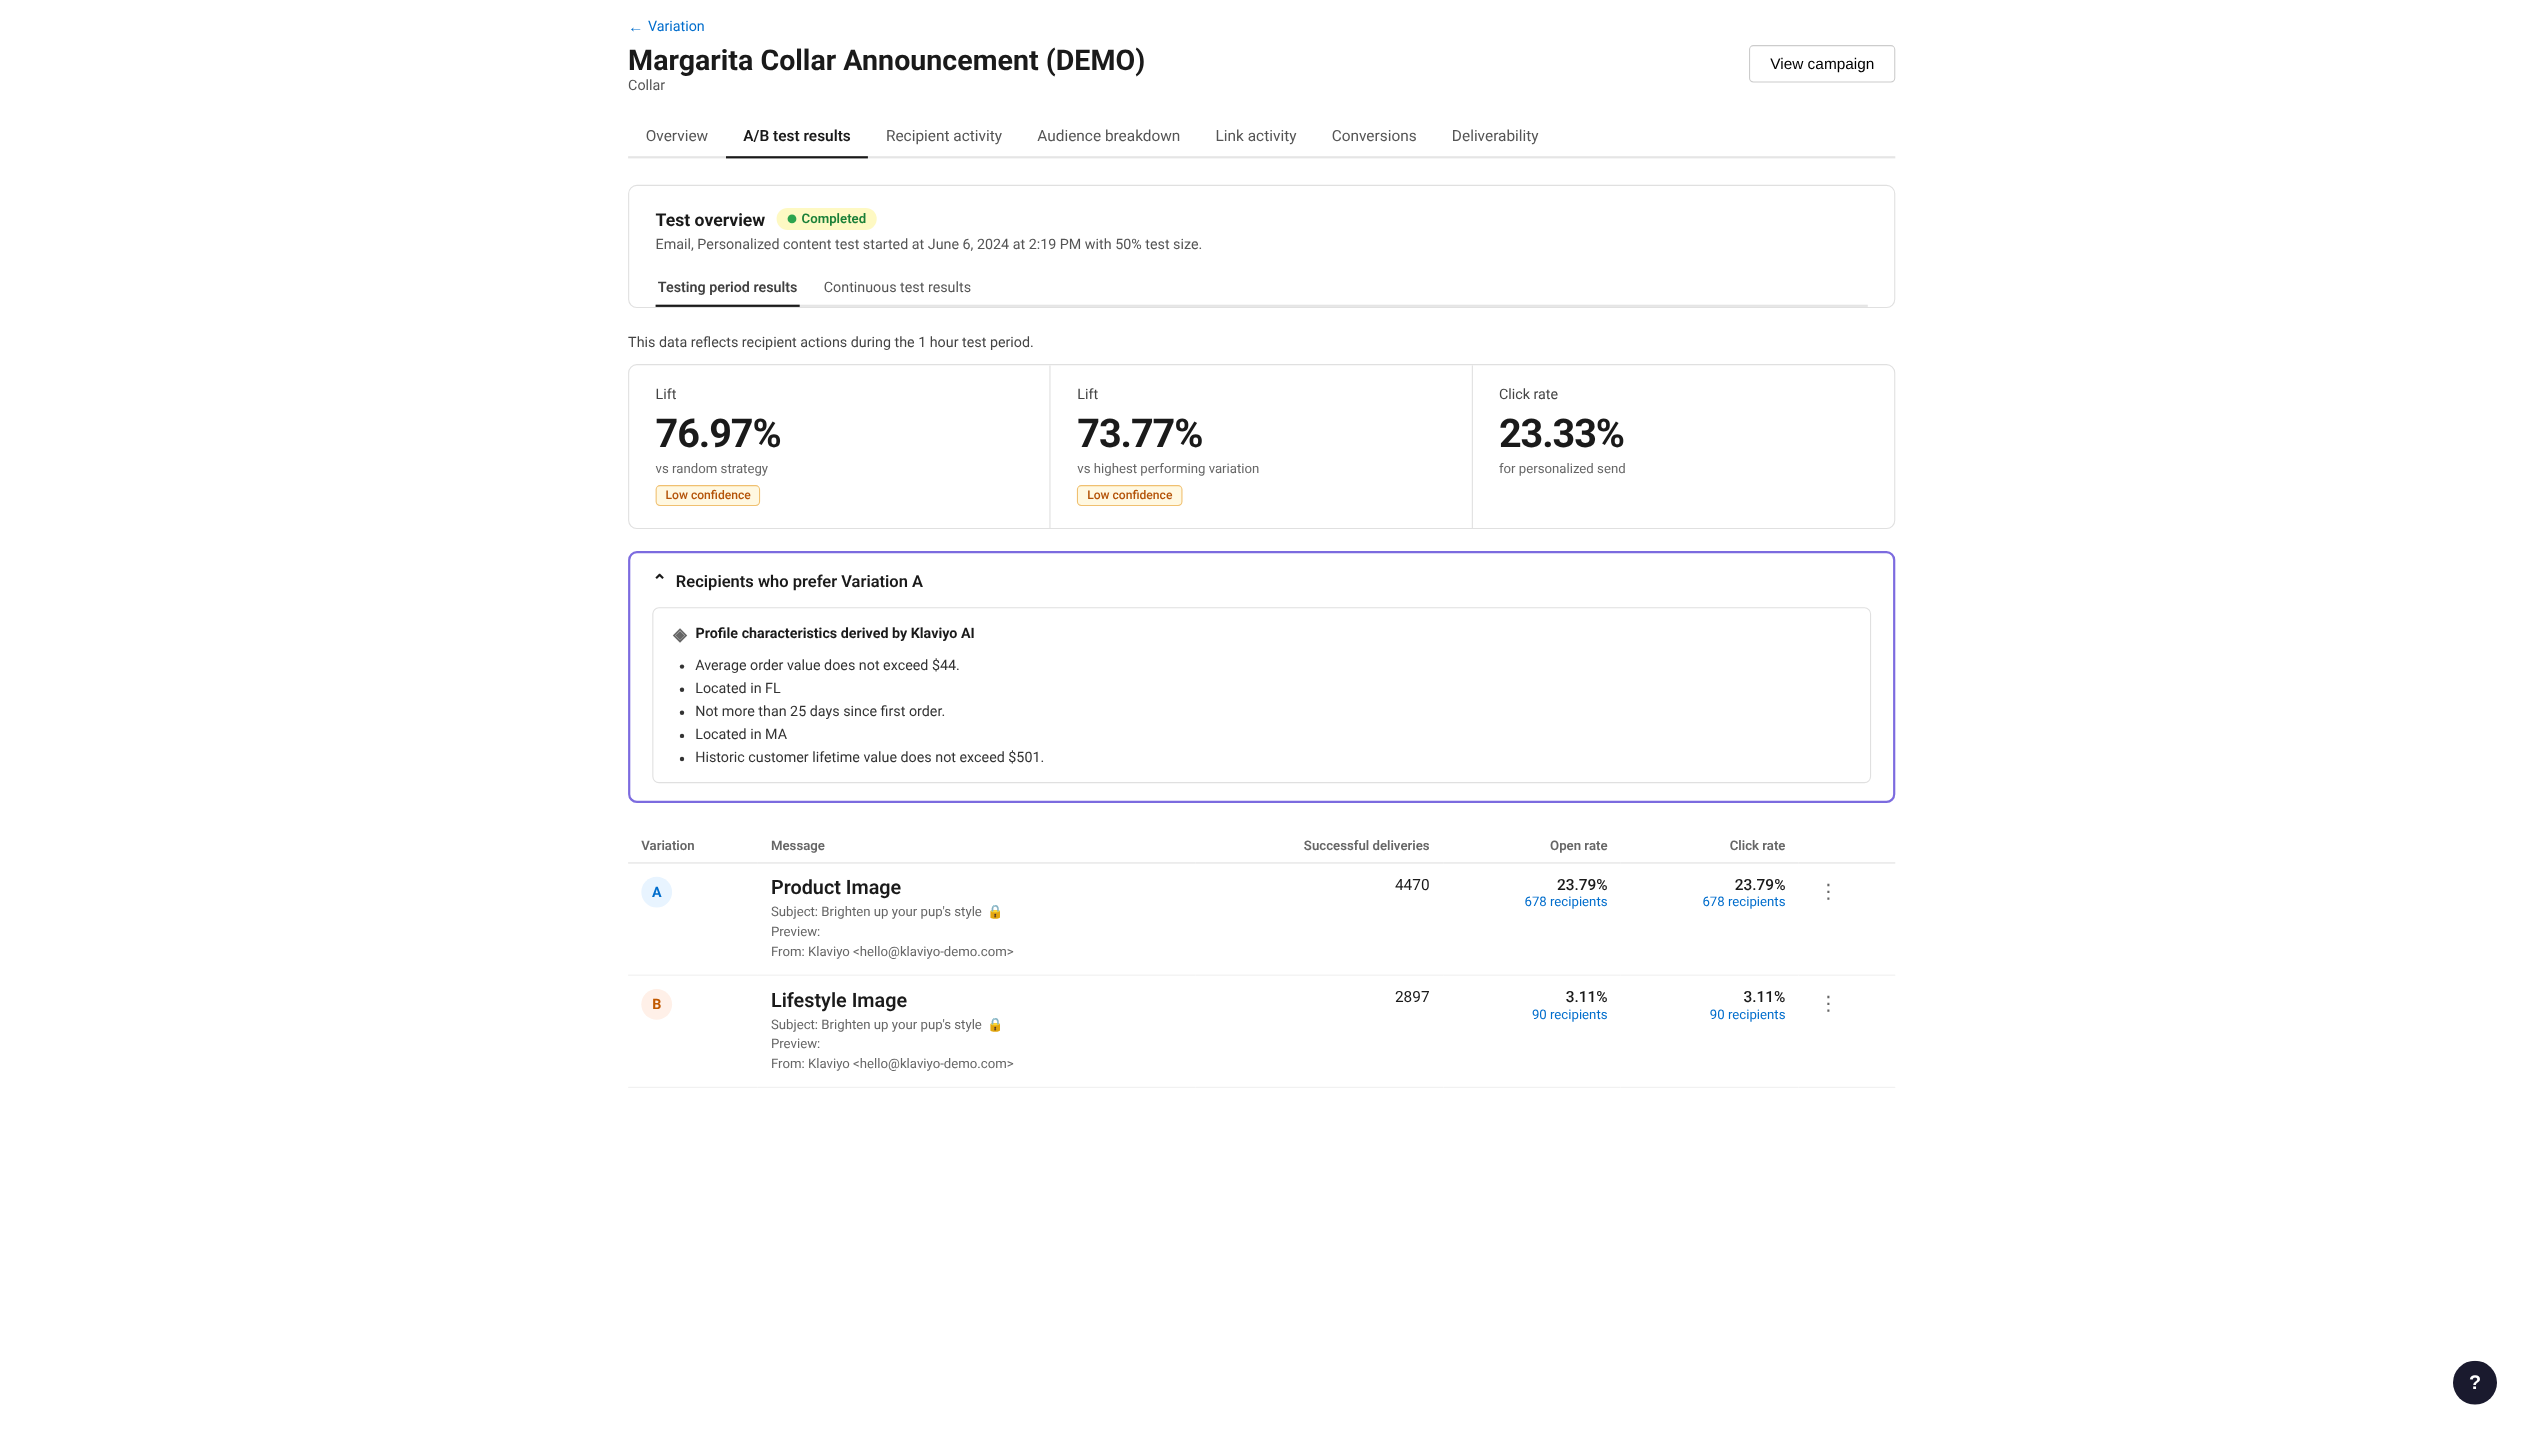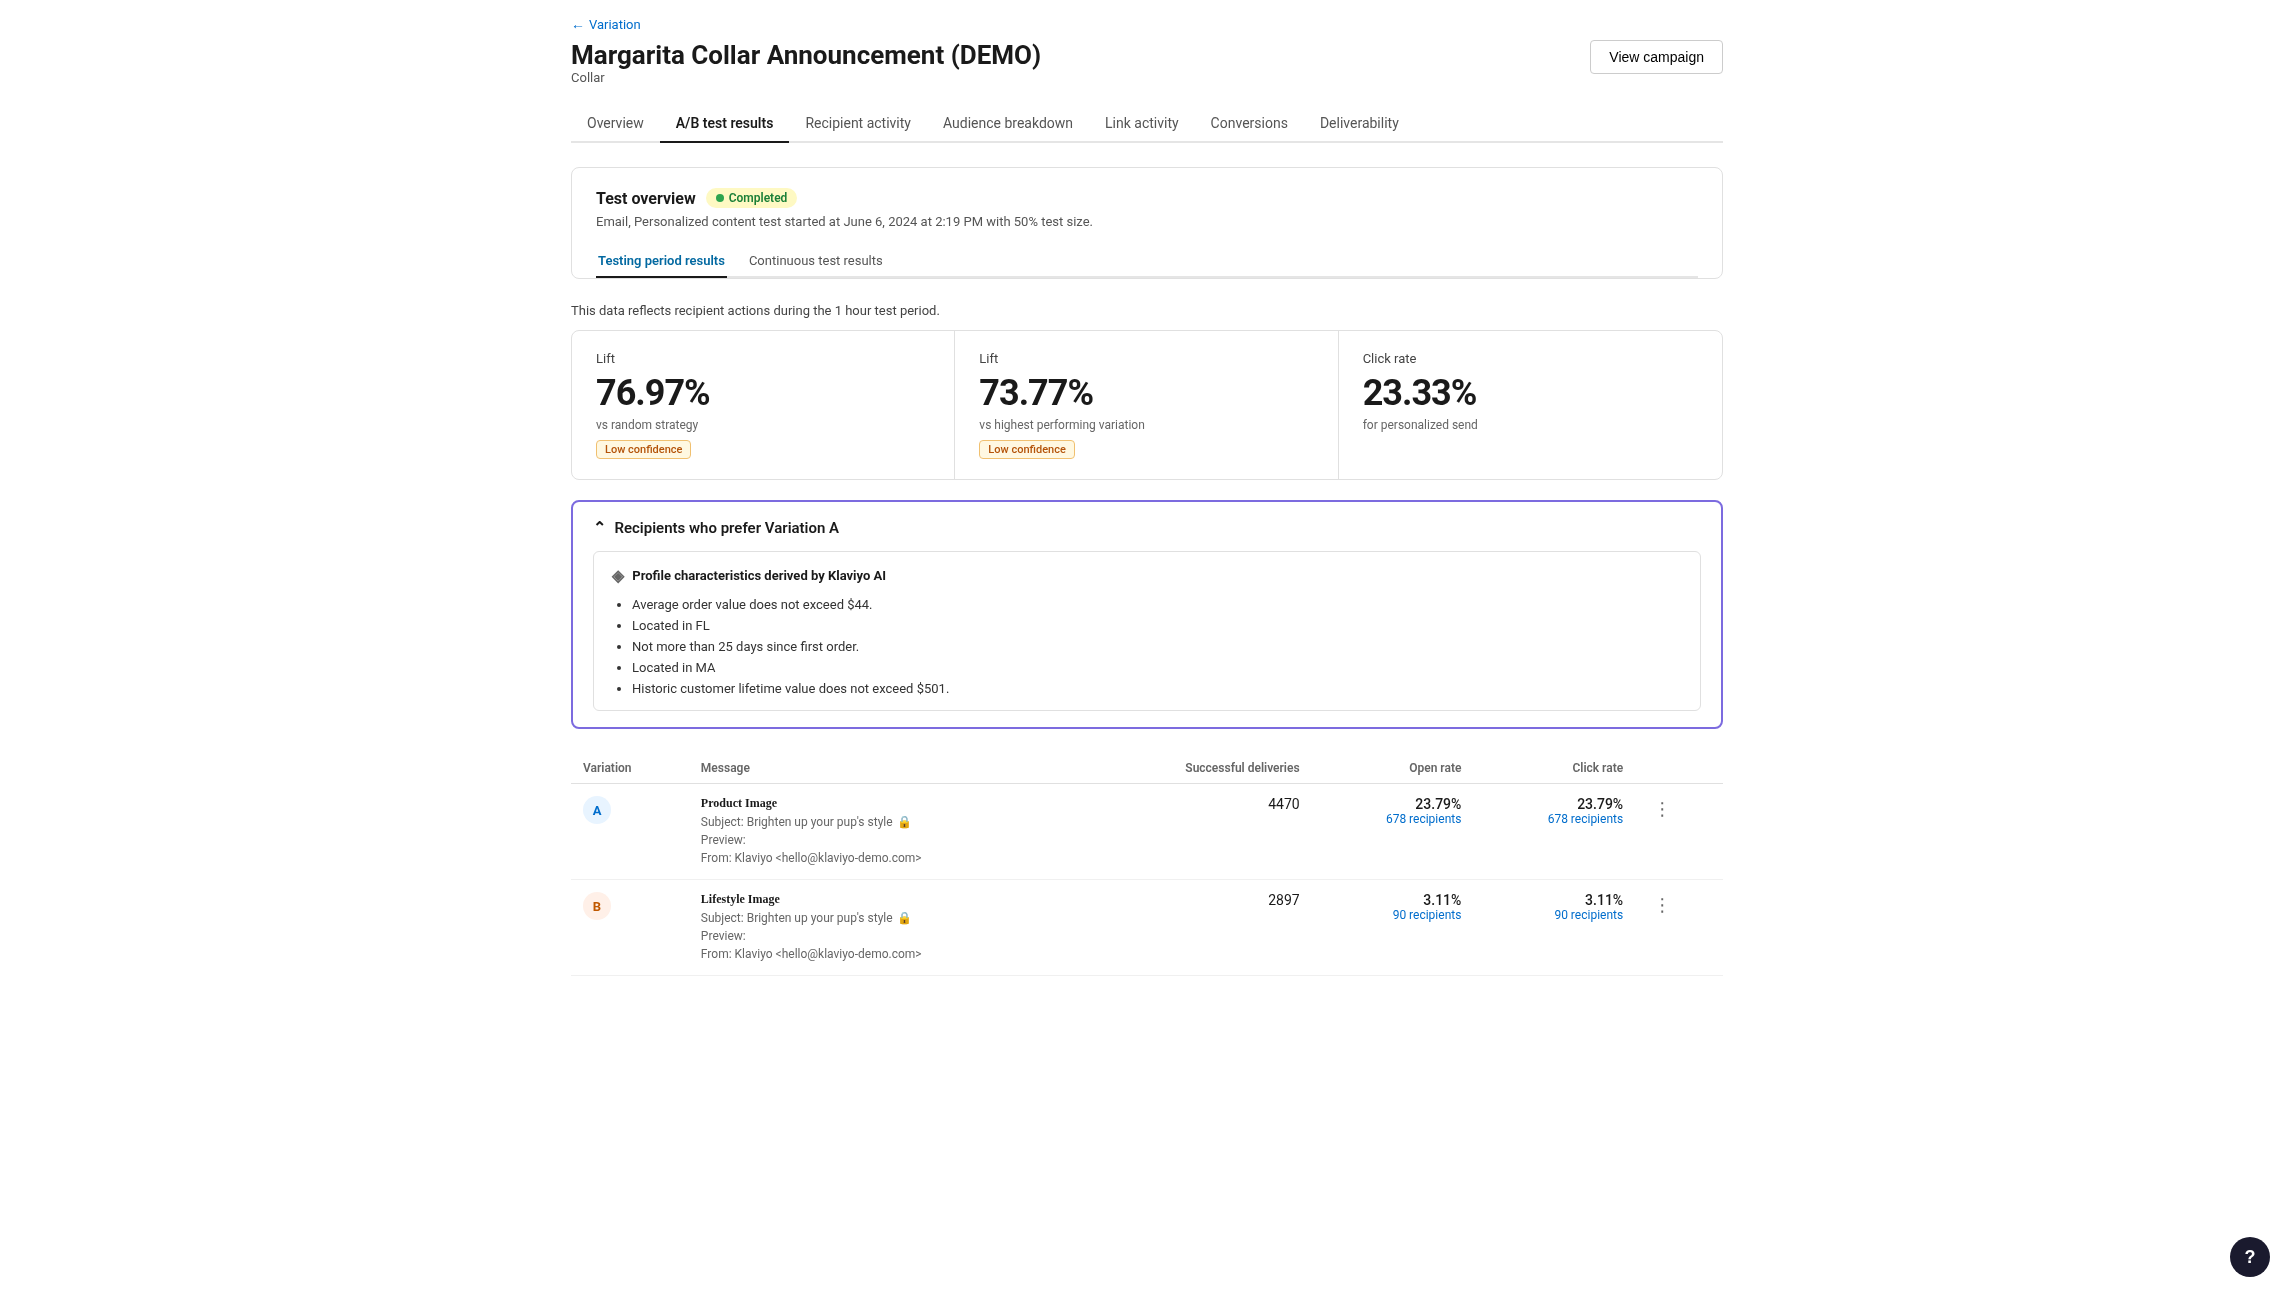--- a/index.html
+++ b/index.html
@@ -122,21 +122,21 @@
     .sub-tab {
       padding: 8px 2px;
       margin-right: 20px;
       font-size: 13px;
       color: #555;
       cursor: pointer;
       border-bottom: 2px solid transparent;
       margin-bottom: -2px;
     }
     .sub-tab.active {
-      color: #0369a1;
+      color: #404040;
       font-weight: 600;
       border-bottom: 2px solid #1a1a1a;
     }
 
     
     .data-notice {
       font-size: 13px;
       color: #444;
       margin: 16px 0 12px 0;
     }
@@ -275,24 +275,23 @@
     }
     .badge-b {
       background: #fff0e8;
       color: #c05800;
     }
     .variation-col {
       display: flex;
       align-items: center;
     }
     .message-title {
-      font-size: 12px;
+      font-size: 18px;
       font-weight: 600;
       margin-bottom: 2px;
-      font-family: Liberation Serif, serif;
     }
     .message-meta {
       font-size: 12px;
       color: #666;
       line-height: 1.5;
     }
     .metric-num {
       font-size: 14px;
       font-weight: 500;
       text-align: right;

